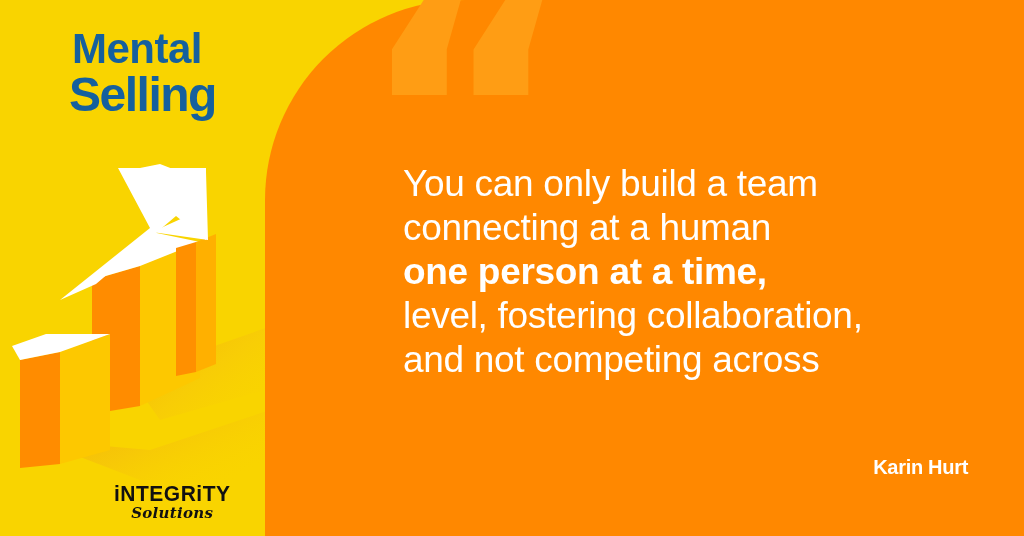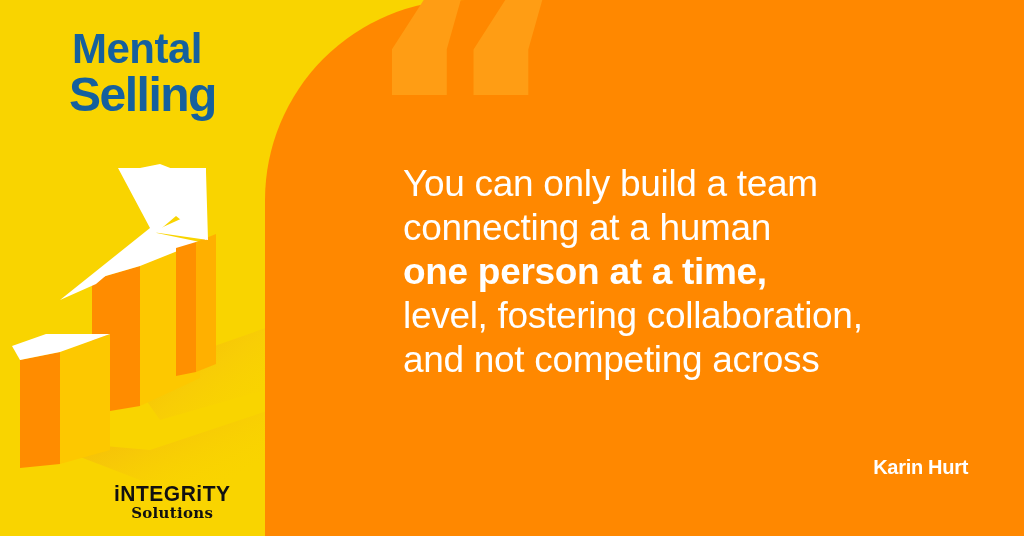--- a/index.html
+++ b/index.html
@@ -113,20 +113,21 @@
   .logo .logo-main {
     display:block;
     font-size:21px;
     font-weight:700;
     letter-spacing:0.5px;
     transform:scaleY(1.08);
   }
   .logo .logo-sub {
     display:block;
     font-family:"DejaVu Serif", serif;
+    font-style:italic;
     font-size:15px;
     font-weight:700;
     margin-top:3px;
     letter-spacing:0.3px;
   }
 </style>
 </head>
 <body>
 
 <div id="stage">

